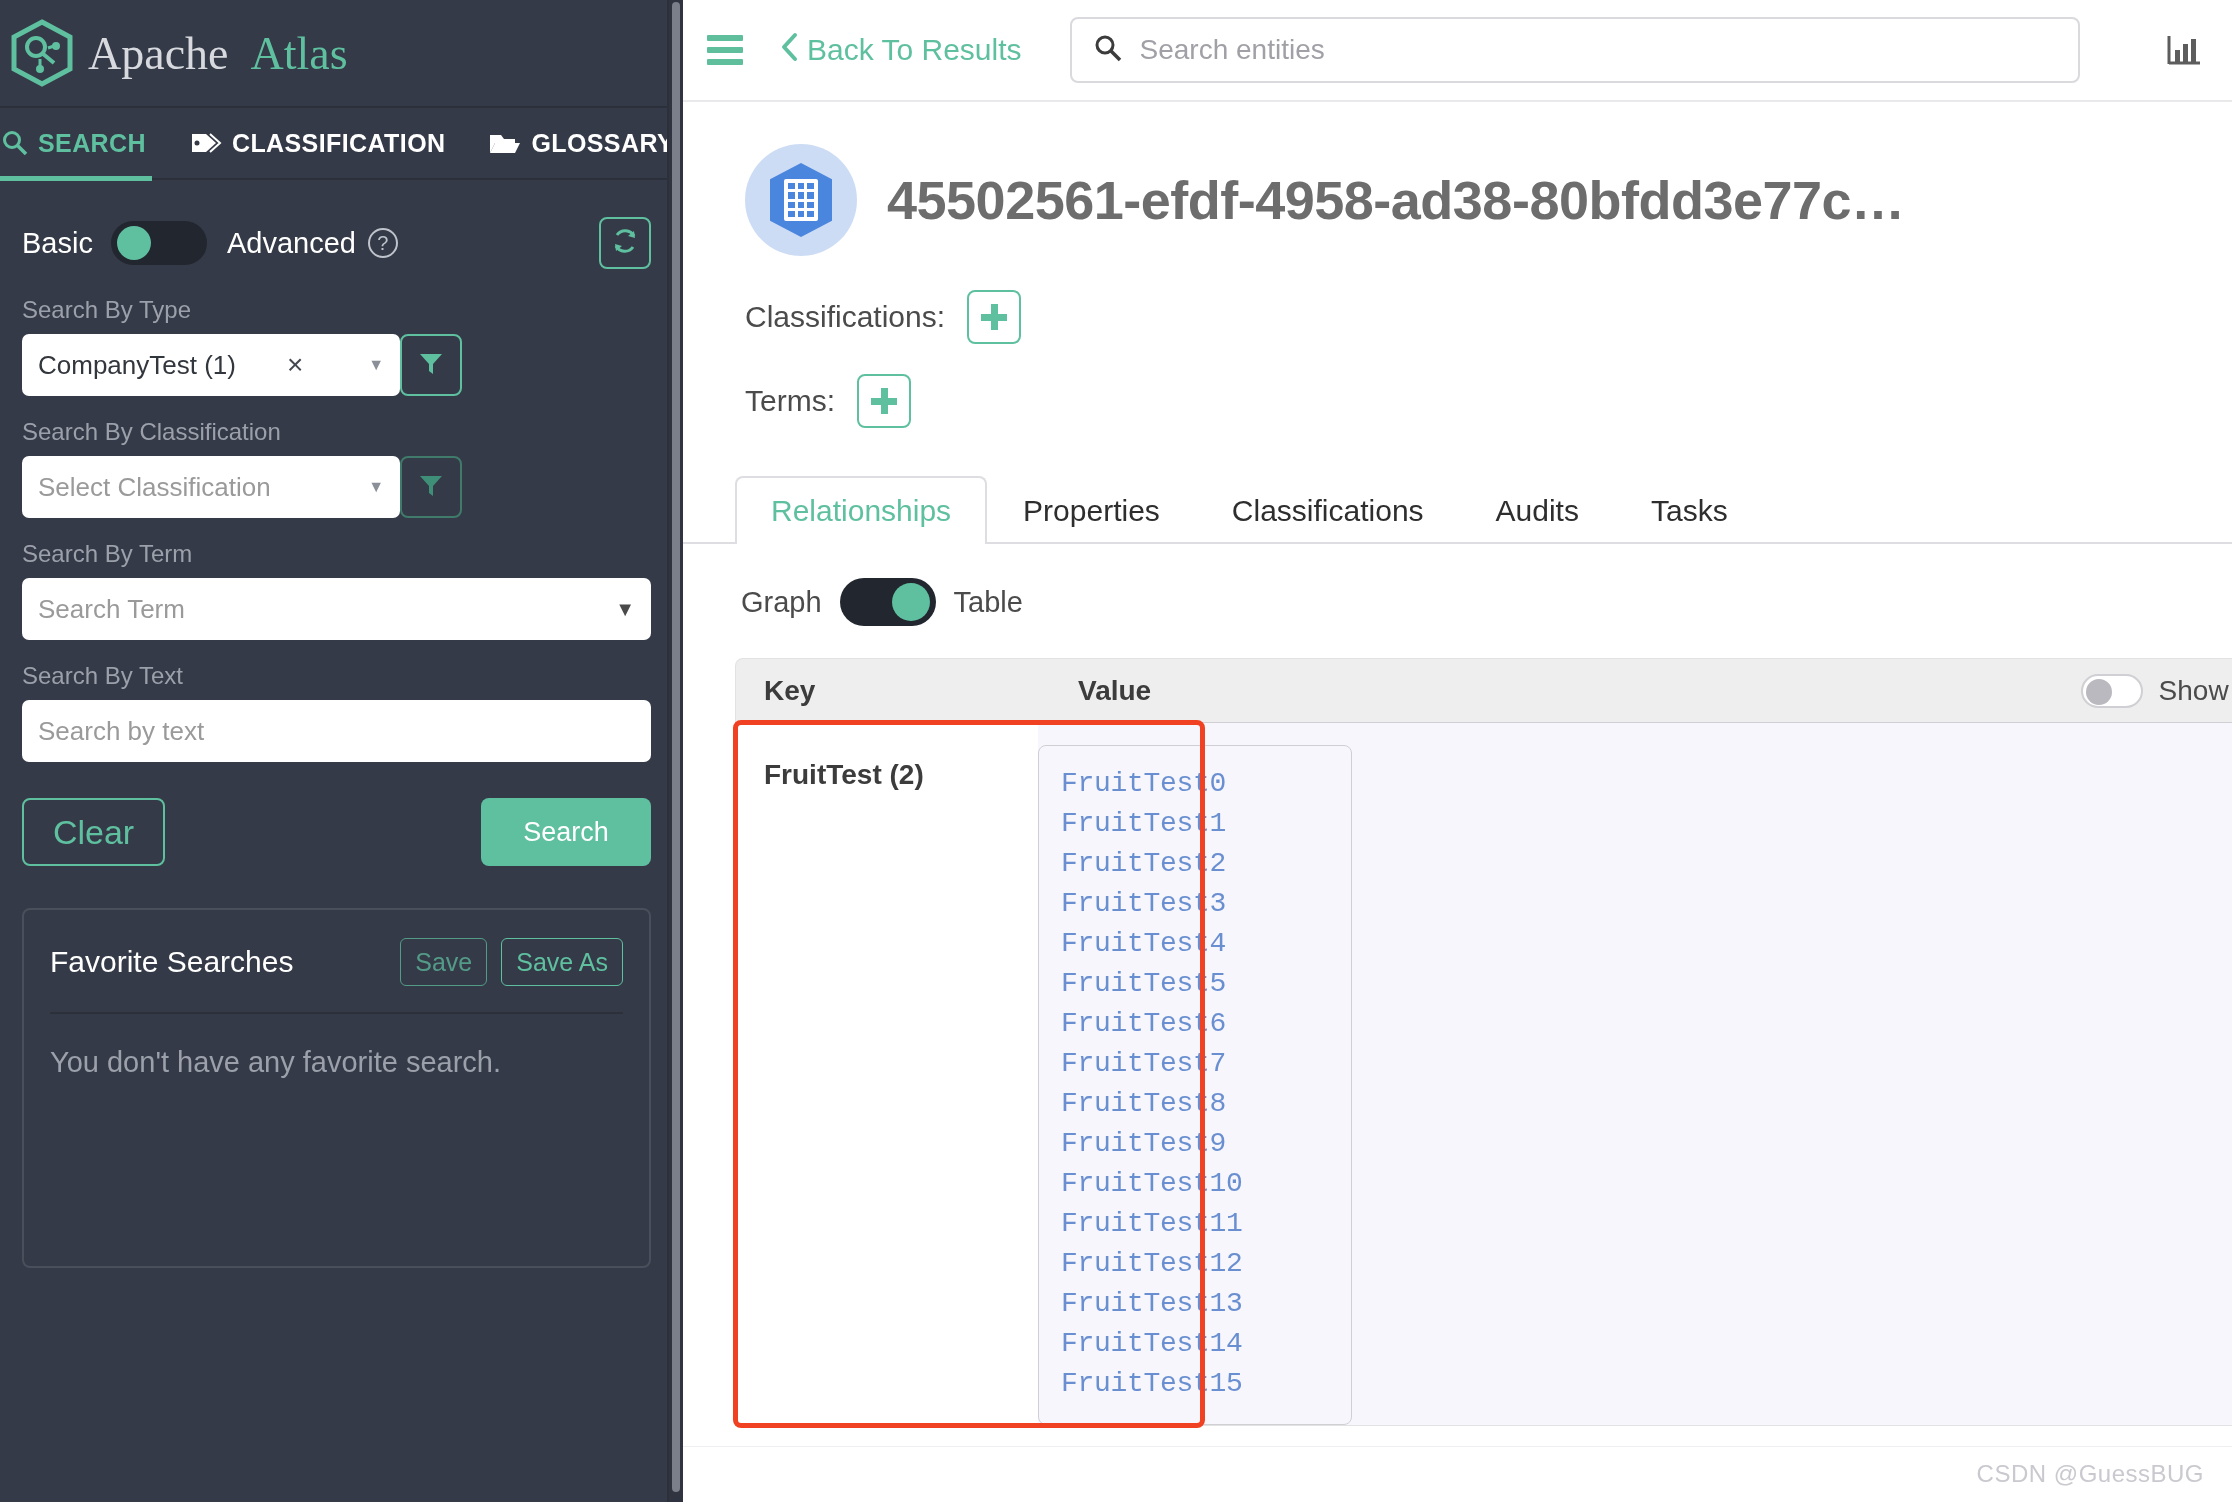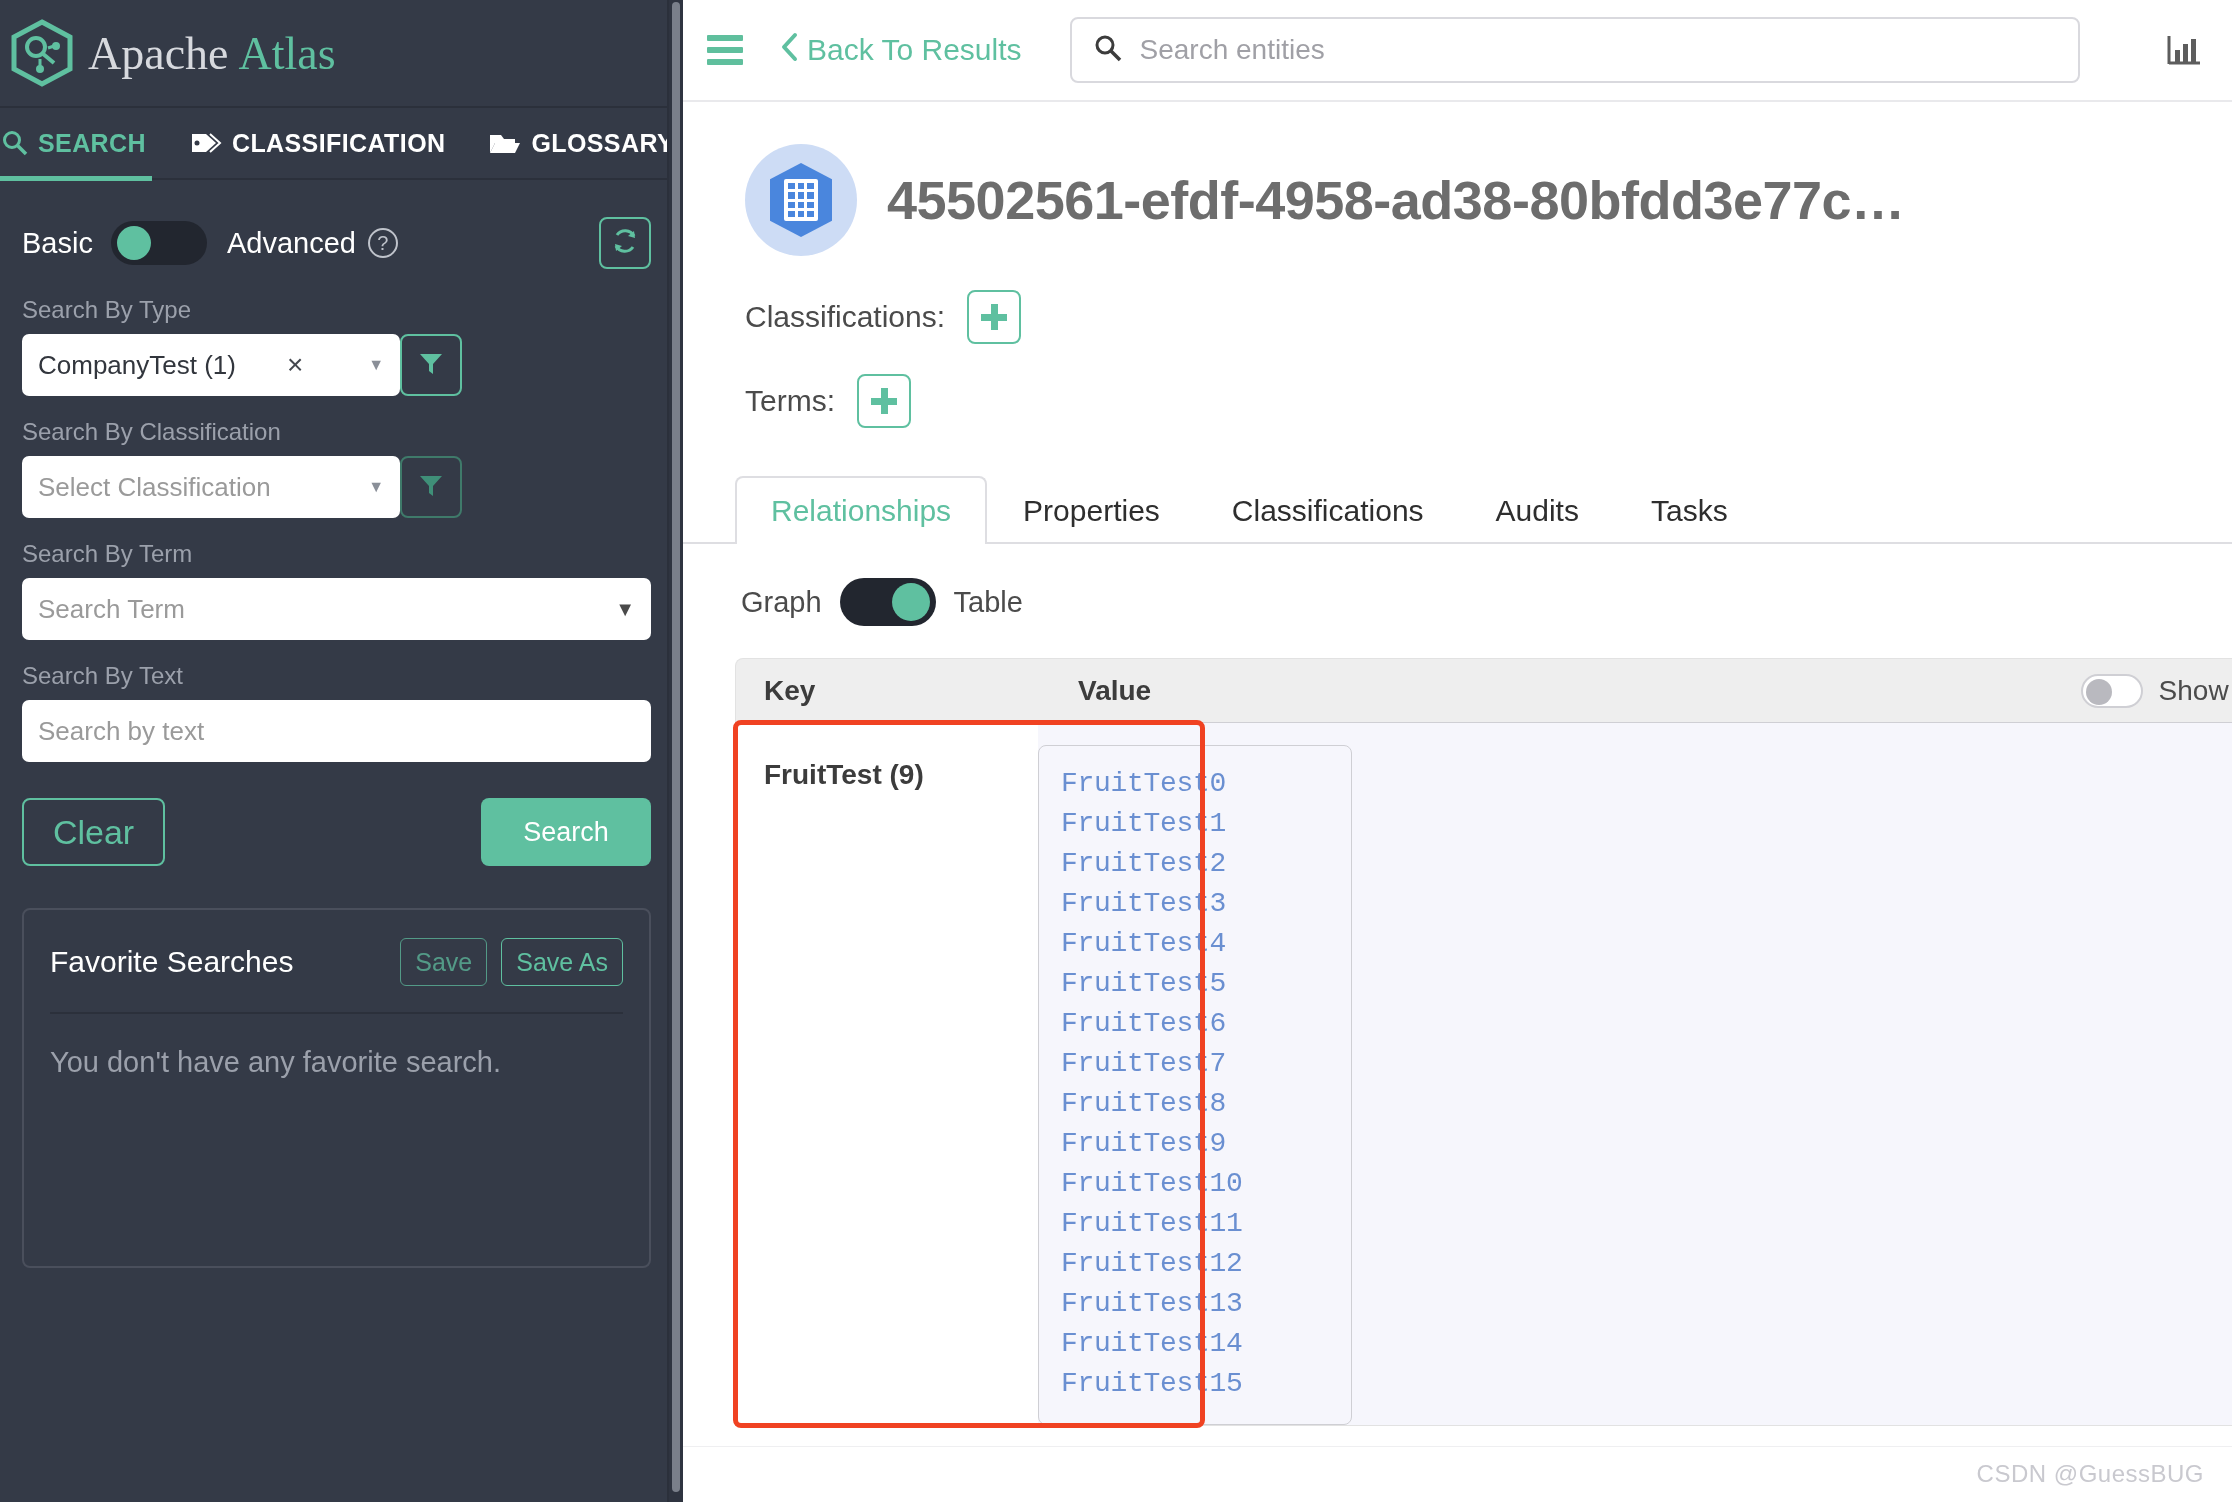--- a/index.html
+++ b/index.html
@@ -21,21 +21,21 @@
   }
   .brand-row {
     height: 108px;
     display: flex; align-items: center;
     padding-left: 10px;
     border-bottom: 2px solid #2b303b;
   }
   .brand-logo { width: 64px; height: 68px; flex: 0 0 64px; position: relative; }
   .brand-title { font-family: "Liberation Serif", serif; font-size: 46px; margin-left: 14px; letter-spacing: 0px; }
   .brand-apache { color: #d7d9de; }
-  .brand-atlas { color: #5fc0a0; margin-left: 10px; }
+  .brand-atlas { color: #5fc0a0; margin-left: 22px; }
 
   .nav-row {
     height: 72px;
     display: flex; align-items: center;
     border-bottom: 2px solid #2b303b;
     position: relative;
   }
   .nav-item {
     display: flex; align-items: center; gap: 10px;
     height: 72px; padding: 0 20px 0 2px;
@@ -485,21 +485,21 @@
           <span class="th-key">Key</span>
           <span class="th-val">Value</span>
           <span class="show-empty">
             <span class="sw-gray">
                 <span class="knob"></span>
               </span>
             <span class="show-empty-lbl">Show Emp</span>
           </span>
         </div>
         <div class="tbody">
-          <div class="td-key">FruitTest (9)</div>
+          <div class="td-key">FruitTest (2)</div>
           <div class="td-val">
             <div class="value-box">
               <div class="value-item">FruitTest0</div>
               <div class="value-item">FruitTest1</div>
               <div class="value-item">FruitTest2</div>
               <div class="value-item">FruitTest3</div>
               <div class="value-item">FruitTest4</div>
               <div class="value-item">FruitTest5</div>
               <div class="value-item">FruitTest6</div>
               <div class="value-item">FruitTest7</div>

